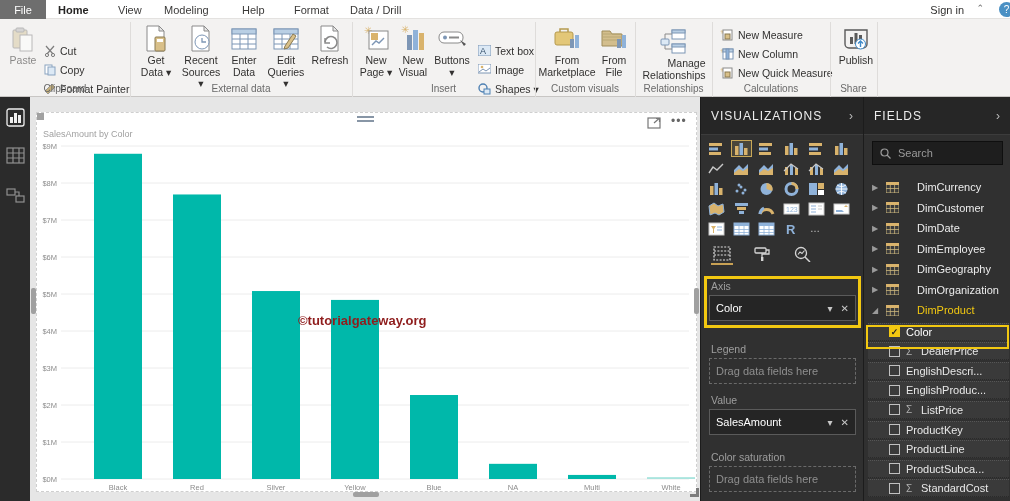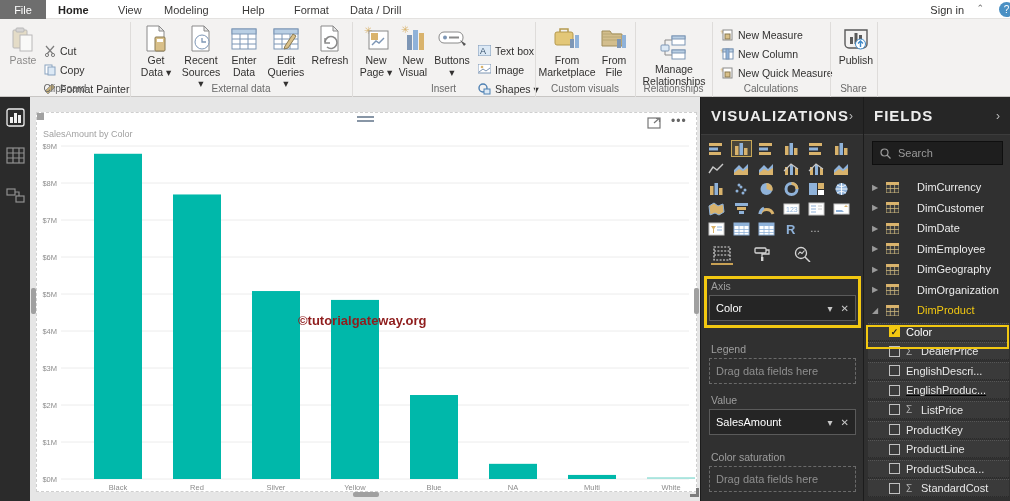--- a/index.html
+++ b/index.html
@@ -44,21 +44,21 @@
   .handle { background:#a0a0a0; border-radius:2px; }
   .watermark { left:268px; top:216px; font-size:13px; font-weight:bold; color:#8f1d1d; }
   .br-grip { left:660px; top:391px; width:9px; height:9px; border-right:3px solid #7c7c7c; border-bottom:3px solid #7c7c7c; }
 
   
   .panel { top:97px; height:404px; background:#303030; }
   .viz-panel { left:700px; width:163px; border-left:1px solid #1c1c1c; }
   .fields-panel { left:863px; width:147px; border-left:1px solid #1c1c1c; }
   .panel-header { left:0; top:0; width:100%; height:38px; background:#262626; border-bottom:1px solid #3c3c3c;
     display:flex; align-items:center; justify-content:space-between; padding:0 10px;}
-  .panel-title { font-size:15px; font-weight:bold; letter-spacing:1px; color:#ededed; }
+  .panel-title { font-size:12px; font-weight:normal; letter-spacing:1px; color:#ededed; }
   .panel-chev { color:#bbb; font-size:12px; cursor:pointer; }
 
   .viz-grid { left:5px; top:43px; width:152px; }
   .viz-icon { position:absolute; width:21px; height:17px; display:flex; align-items:center; justify-content:center; cursor:pointer; border:1px solid transparent; }
   .viz-icon.selected { border:1px solid #c9a857; background:#4a463a; }
 
   .ptab-row { left:10px; top:146px; width:110px; height:26px; display:flex; gap:18px; }
   .ptab { width:22px; height:22px; display:flex; align-items:center; justify-content:center; cursor:pointer;}
   .ptab.active { border-bottom:2px solid #c8a154; }
 
@@ -296,21 +296,21 @@
             <rect x="18" y="14" width="4" height="9" fill="#7d96b5"></rect>
             <rect x="23" y="10" width="4" height="13" fill="#8fb2d9"></rect>
           </svg>
         </span>
       <span class="lbl">From
 File</span>
     </div>
     <div class="abs rgroup-label" style="left:535px; width:100px;">Custom visuals</div>
     <div class="abs rdiv" style="left:635px;"></div>
 
-    <div class="abs bigbtn" style="left:641px; top:15px; width:66px;">
+    <div class="abs bigbtn" style="left:641px; top:9px; width:66px;text-align:right;">
       <span>
           <svg width="30" height="28" viewBox="0 0 30 28">
             <rect x="13" y="2" width="13" height="9" fill="#fff" stroke="#7d96b5"></rect>
             <rect x="13" y="2" width="13" height="3" fill="#b9cfe4" stroke="#7d96b5"></rect>
             <rect x="13" y="16" width="13" height="9" fill="#fff" stroke="#7d96b5"></rect>
             <rect x="13" y="16" width="13" height="3" fill="#b9cfe4" stroke="#7d96b5"></rect>
             <path d="M13 6 h-7 v15 h7" fill="none" stroke="#8a8a8a"></path>
             <rect x="2" y="11" width="8" height="6" rx="1" fill="#dce9f5" stroke="#7d96b5"></rect>
           </svg>
         </span>
@@ -809,21 +809,21 @@
         </div>
         <div class="fld-row" style="top: 165.1px;">
           <span class="cbx"></span>
           <span class="sigma">Σ</span>
           <span class="fld-name">DealerPrice</span>
         </div>
         <div class="fld-row" style="top: 184.7px;">
           <span class="cbx"></span>
           <span class="fld-name">EnglishDescri...</span>
         </div>
-        <div class="fld-row" style="top: 204.3px; text-decoration: underline;">
+        <div class="fld-row" style="top: 204.3px;">
           <span class="cbx"></span>
           <span class="fld-name">EnglishProduc...</span>
         </div>
         <div class="fld-row" style="top: 223.9px;">
           <span class="cbx"></span>
           <span class="sigma">Σ</span>
           <span class="fld-name">ListPrice</span>
         </div>
         <div class="fld-row" style="top: 243.5px;">
           <span class="cbx"></span>

